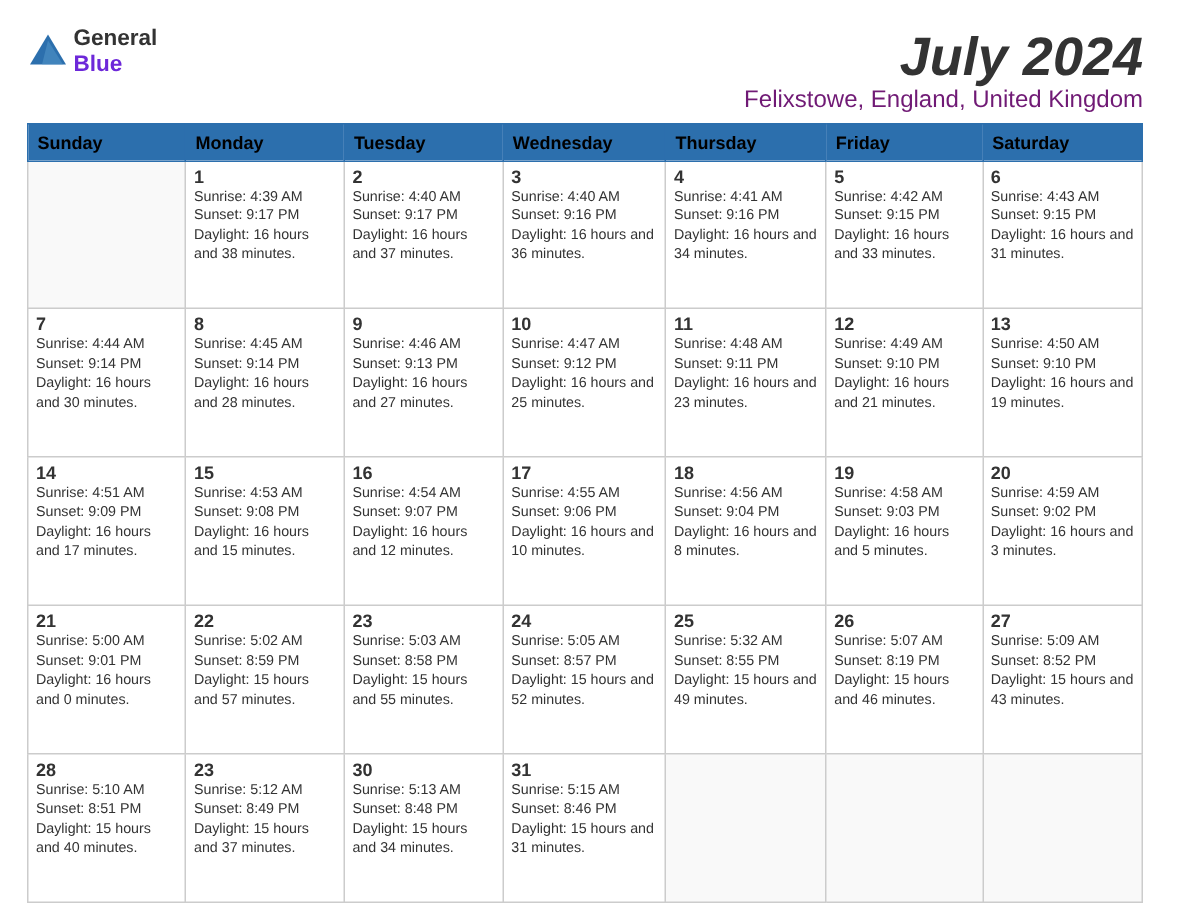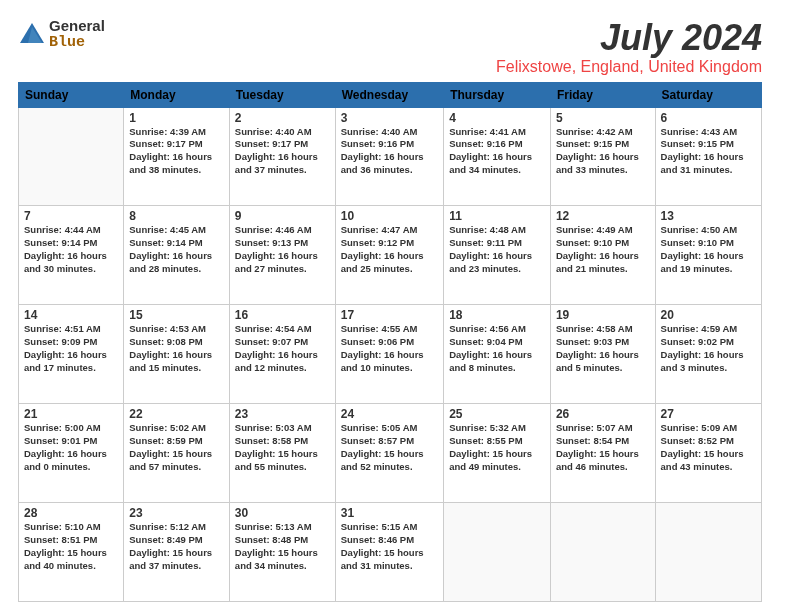--- a/index.html
+++ b/index.html
@@ -34,41 +34,40 @@
       line-height: 1.1;
     }
     .logo-general {
       font-size: 15px;
       font-weight: bold;
       color: #333;
     }
     .logo-blue {
       font-size: 15px;
       font-weight: bold;
-      color: #a16207;
-      font-family: Liberation Mono, monospace;
+      color: #6d28d9;
     }
     .logo-icon {
       width: 28px;
       height: 28px;
       margin-right: 3px;
     }
     .title-block {
       text-align: right;
     }
     .main-title {
       font-size: 36px;
       font-weight: bold;
       color: #333;
       line-height: 1.1;
       font-style: italic;
     }
     .subtitle {
       font-size: 16px;
-      color: #ef4444;
+      color: #701a75;
       font-weight: normal;
     }
     .calendar {
       flex: 1;
       border-collapse: collapse;
       width: 100%;
       font-size: 10px;
     }
     .calendar th {
       background: #2c6fad;
@@ -94,21 +93,20 @@
       font-size: 12px;
       font-weight: bold;
       color: #333;
       display: block;
       margin-bottom: 1px;
     }
     .day-info {
       font-size: 9.5px;
       color: #333;
       line-height: 1.35;
-      font-weight: bold;
     }
   </style>
 </head>
 <body>
 
 <div class="page">
   <div class="header">
     <div class="logo">
       <svg class="logo-icon" viewBox="0 0 28 28" xmlns="http://www.w3.org/2000/svg">
         <polygon points="14,2 26,22 2,22" fill="#2c6fad"></polygon>
@@ -317,21 +315,21 @@
           <td>
             <span class="day-num">25</span>
             <div class="day-info">Sunrise: 5:32 AM
 Sunset: 8:55 PM
 Daylight: 15 hours
 and 49 minutes.</div>
           </td>
           <td>
             <span class="day-num">26</span>
             <div class="day-info">Sunrise: 5:07 AM
-Sunset: 8:54 PM
+Sunset: 8:19 PM
 Daylight: 15 hours
 and 46 minutes.</div>
           </td>
           <td>
             <span class="day-num">27</span>
             <div class="day-info">Sunrise: 5:09 AM
 Sunset: 8:52 PM
 Daylight: 15 hours
 and 43 minutes.</div>
           </td>

